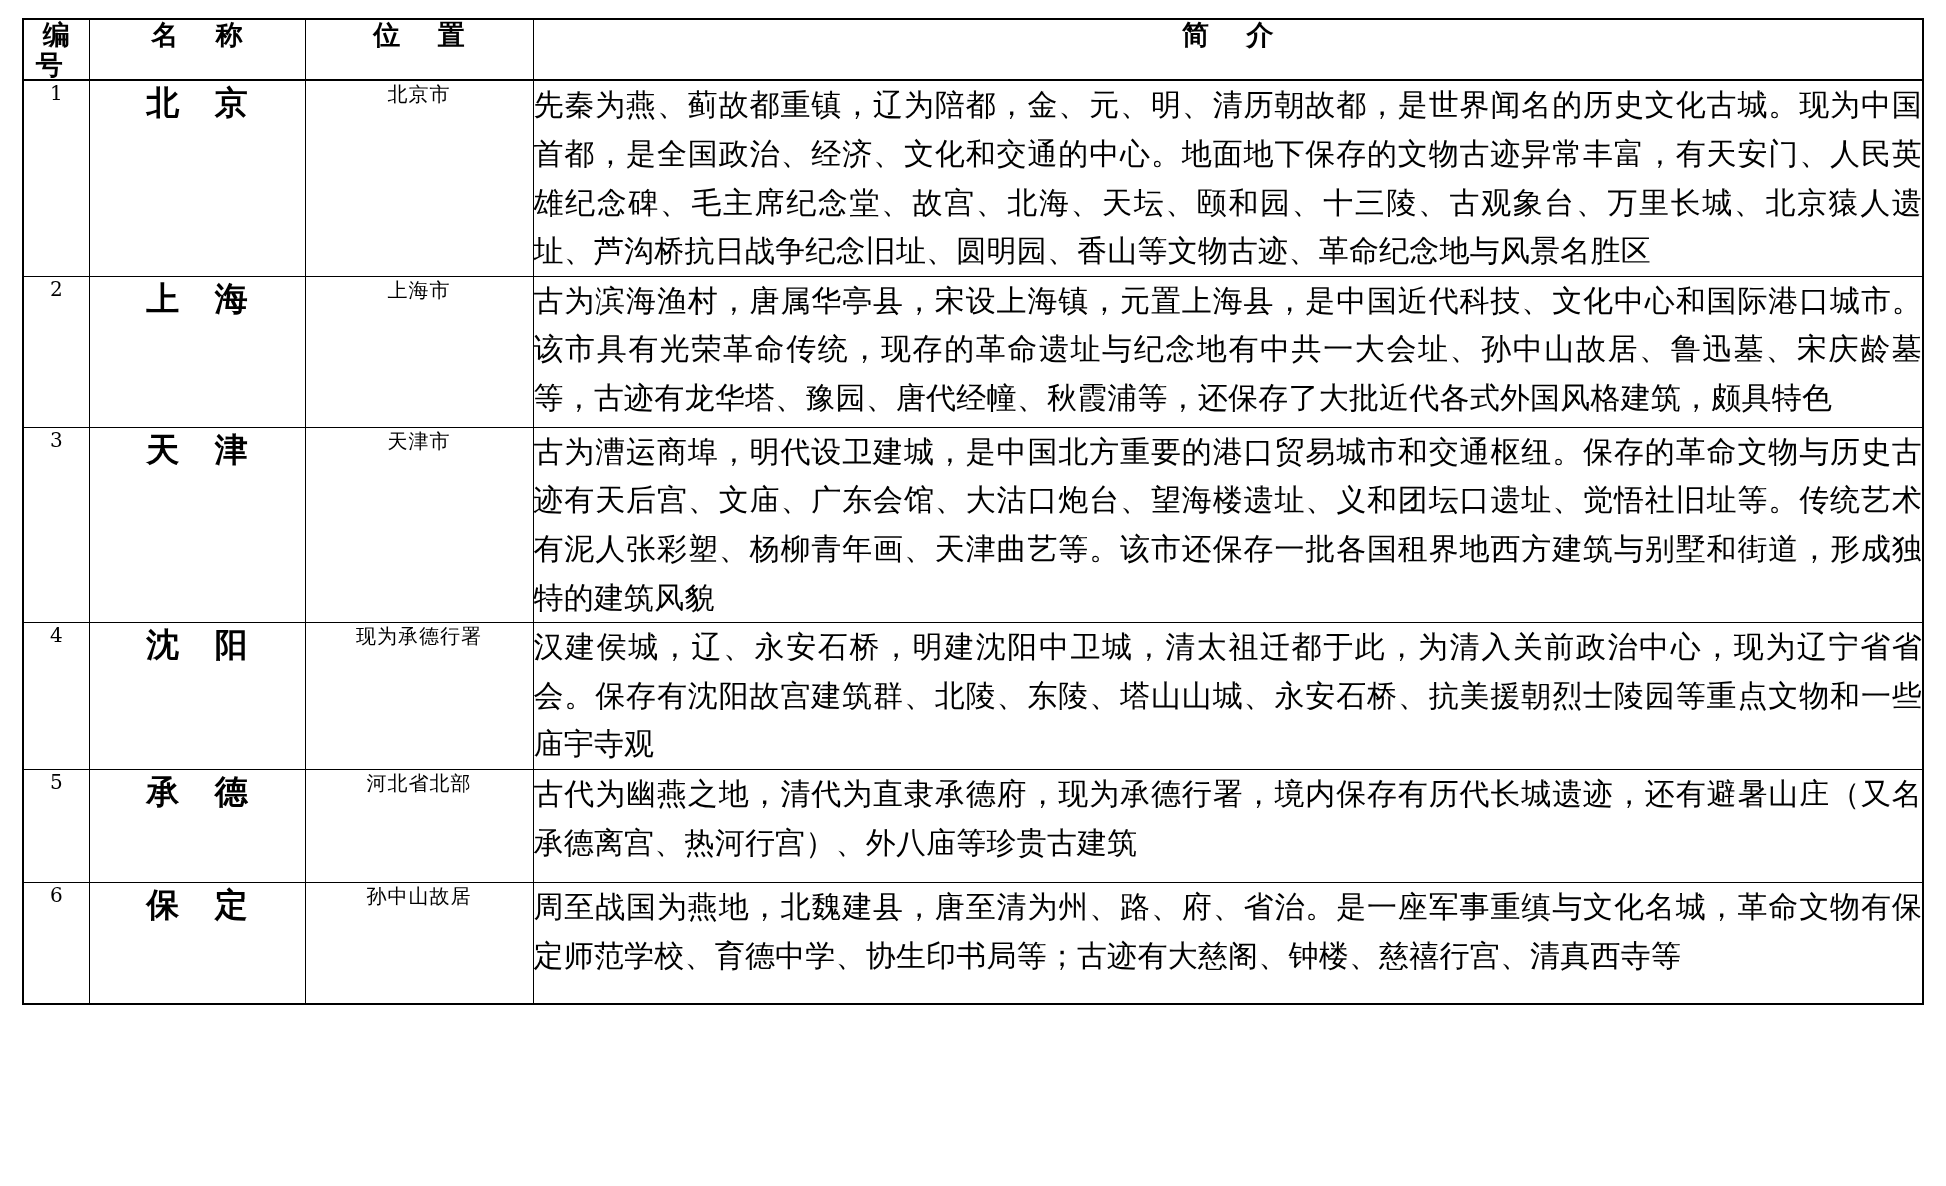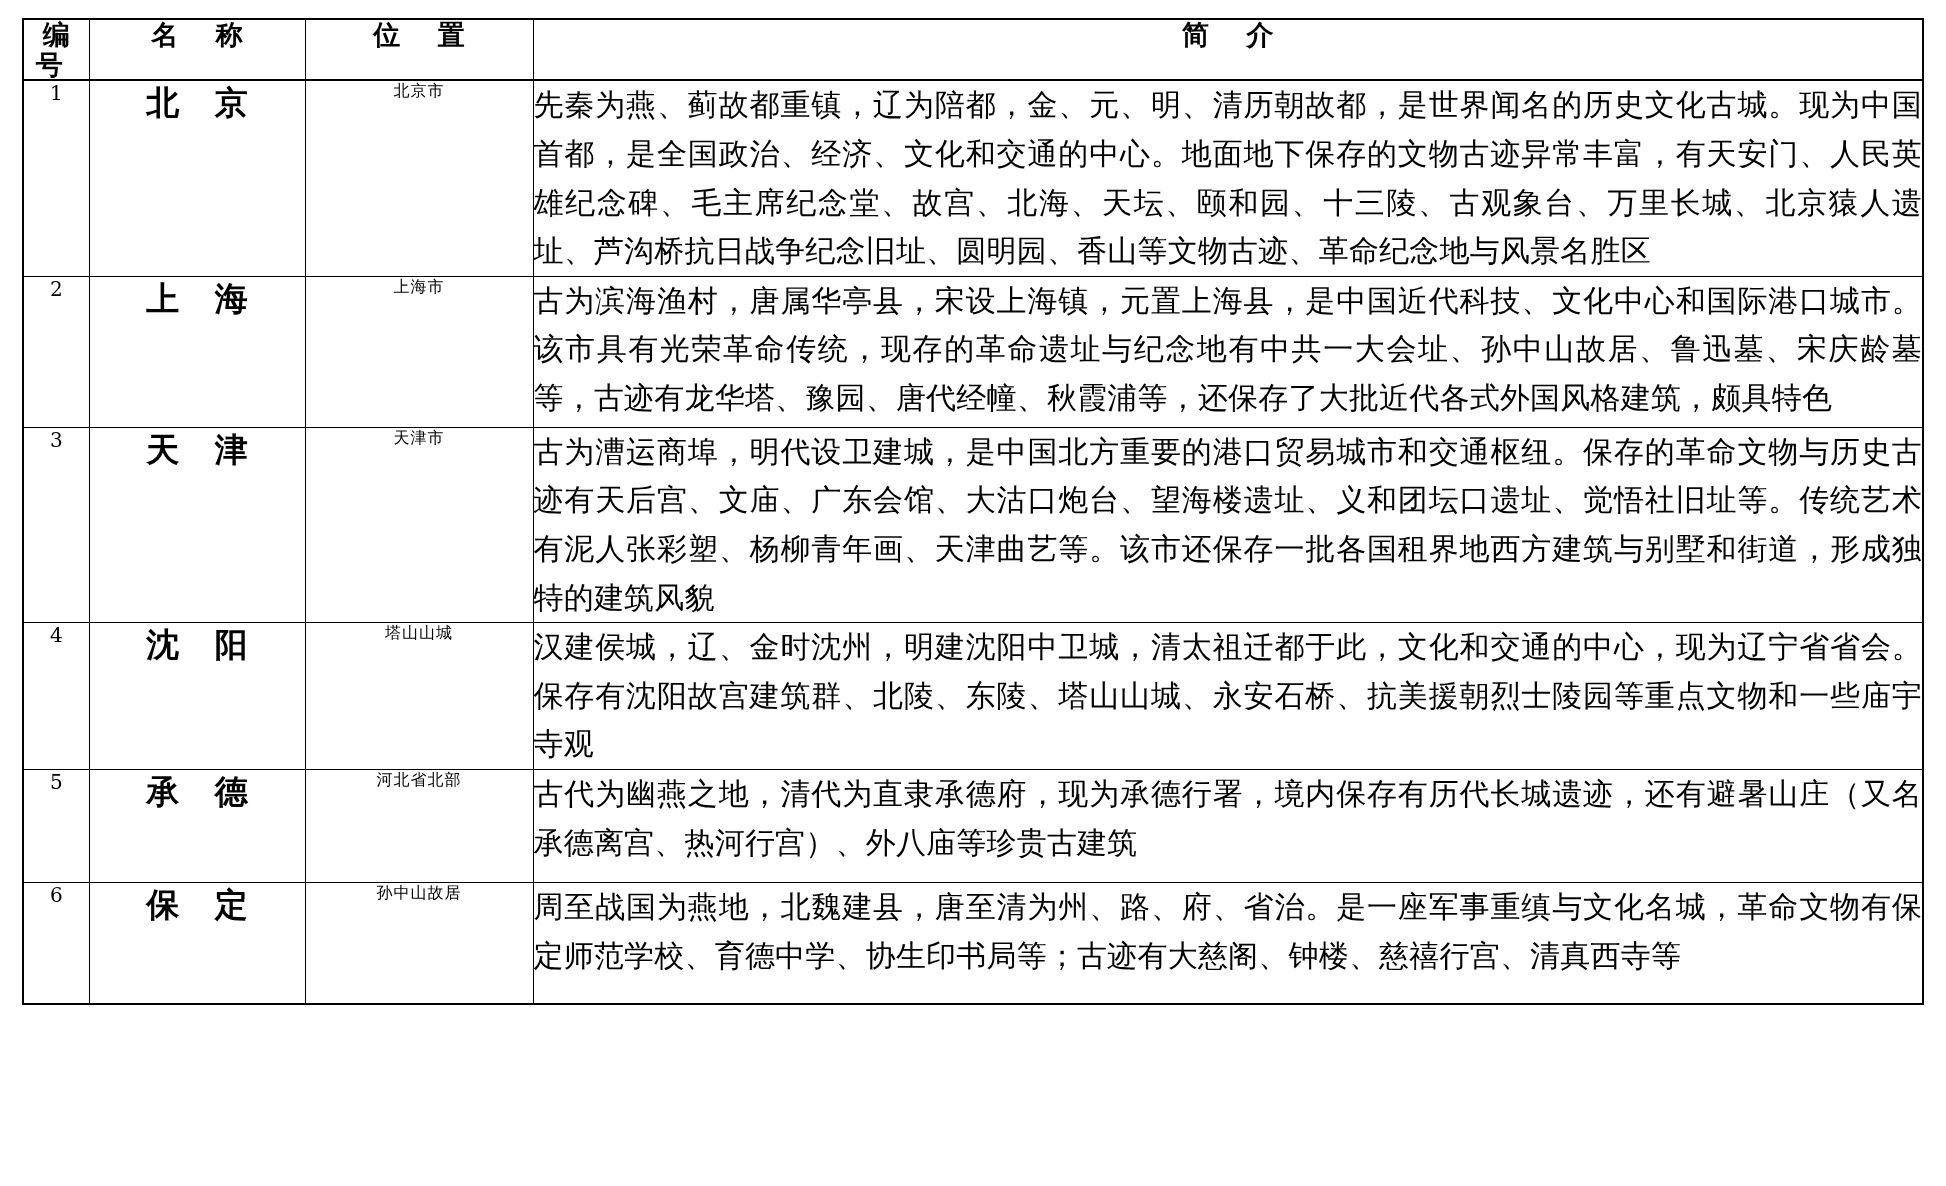--- a/index.html
+++ b/index.html
@@ -60,21 +60,21 @@
   td.name {
     text-align: center;
     font-size: 33px;
     font-weight: bold;
     letter-spacing: 12px;
     text-indent: 12px;
     padding-top: 26px;
   }
   td.loc {
     text-align: center;
-    font-size: 16px;
+    font-size: 20px;
     padding-top: 26px;
     letter-spacing: 1px;
   }
   td.desc {
     font-size: 30px;
     line-height: 1.62;
     padding: 22px 16px 22px 22px;
     text-align: justify;
     letter-spacing: 0.2px;
   }
@@ -119,22 +119,22 @@
       </tr>
       <tr class="r3">
         <td class="num">3</td>
         <td class="name">天 津</td>
         <td class="loc">天津市</td>
         <td class="desc">古为漕运商埠，明代设卫建城，是中国北方重要的港口贸易城市和交通枢纽。保存的革命文物与历史古迹有天后宫、文庙、广东会馆、大沽口炮台、望海楼遗址、义和团坛口遗址、觉悟社旧址等。传统艺术有泥人张彩塑、杨柳青年画、天津曲艺等。该市还保存一批各国租界地西方建筑与别墅和街道，形成独特的建筑风貌</td>
       </tr>
       <tr class="r4">
         <td class="num">4</td>
         <td class="name">沈 阳</td>
-        <td class="loc">塔山山城</td>
-        <td class="desc">汉建侯城，辽、金时沈州，明建沈阳中卫城，清太祖迁都于此，文化和交通的中心，现为辽宁省省会。保存有沈阳故宫建筑群、北陵、东陵、塔山山城、永安石桥、抗美援朝烈士陵园等重点文物和一些庙宇寺观</td>
+        <td class="loc">现为承德行署</td>
+        <td class="desc">汉建侯城，辽、永安石桥，明建沈阳中卫城，清太祖迁都于此，为清入关前政治中心，现为辽宁省省会。保存有沈阳故宫建筑群、北陵、东陵、塔山山城、永安石桥、抗美援朝烈士陵园等重点文物和一些庙宇寺观</td>
       </tr>
       <tr class="r5">
         <td class="num">5</td>
         <td class="name">承 德</td>
         <td class="loc">河北省北部</td>
         <td class="desc">古代为幽燕之地，清代为直隶承德府，现为承德行署，境内保存有历代长城遗迹，还有避暑山庄（又名承德离宫、热河行宫）、外八庙等珍贵古建筑</td>
       </tr>
       <tr class="r6">
         <td class="num">6</td>
         <td class="name">保 定</td>

